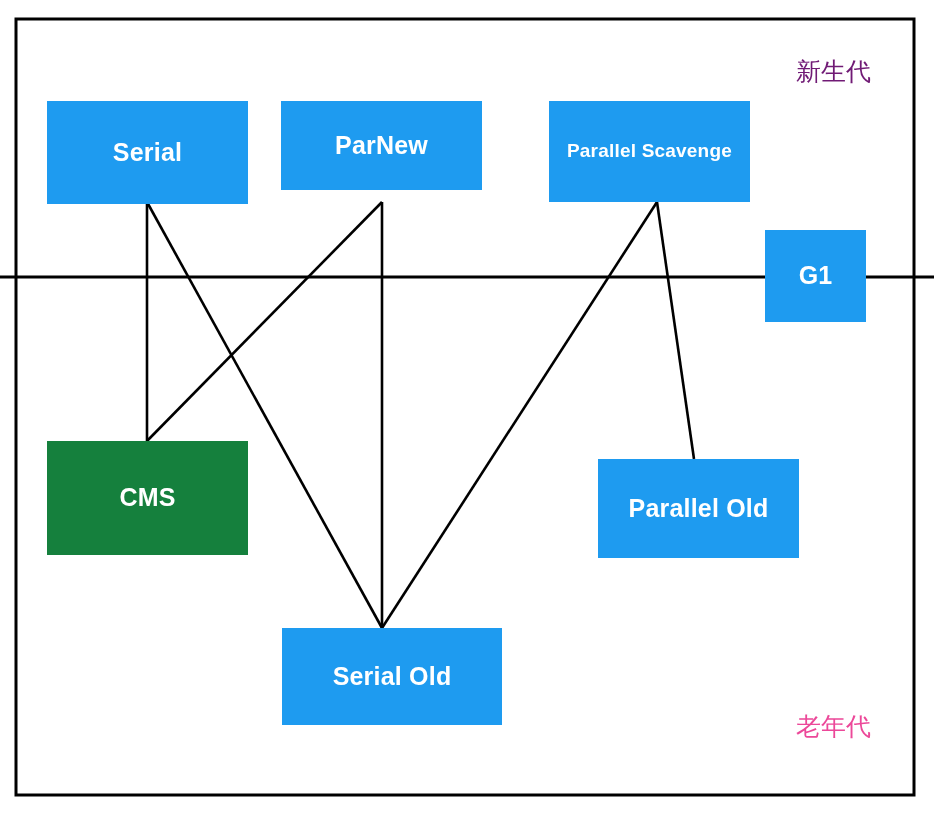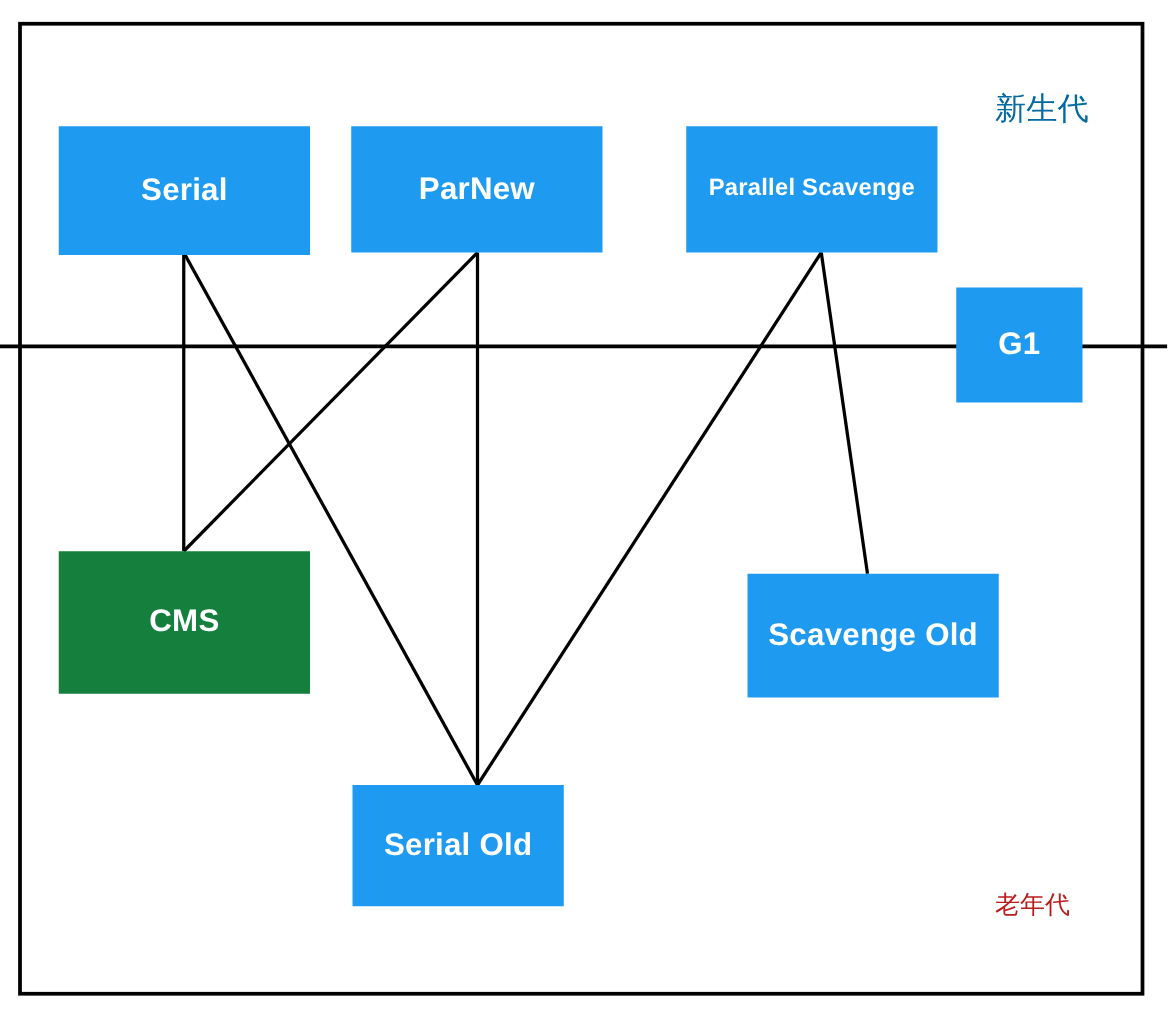--- a/index.html
+++ b/index.html
@@ -65,37 +65,37 @@
         <line x1="382" y1="202" x2="147" y2="441" stroke="#000000" stroke-width="2.6" stroke-linecap="butt"></line>
         <line x1="657" y1="202" x2="382" y2="628" stroke="#000000" stroke-width="2.6" stroke-linecap="butt"></line>
         <line x1="657" y1="202" x2="694" y2="459" stroke="#000000" stroke-width="2.6" stroke-linecap="butt"></line>
       </g>
   </svg>
 
   <div id="boxes-layer">
       <div class="gc-box" style="left: 47px; top: 101px; width: 201px; height: 103px; background: rgb(30, 155, 240); color: rgb(255, 255, 255); font-size: 25px;">
         <span style="padding: 0px 6px;">Serial</span>
       </div>
-      <div class="gc-box" style="left: 281px; top: 101px; width: 201px; height: 101px; background: rgb(30, 155, 240); color: rgb(255, 255, 255); font-size: 25px;">
+      <div class="gc-box" style="left: 281px; top: 101px; width: 201px; height: 89px; background: rgb(30, 155, 240); color: rgb(255, 255, 255); font-size: 25px;">
         <span style="padding: 0px 6px;">ParNew</span>
       </div>
       <div class="gc-box" style="left: 549px; top: 101px; width: 201px; height: 101px; background: rgb(30, 155, 240); color: rgb(255, 255, 255); font-size: 19px;">
         <span style="padding: 0px 6px;">Parallel Scavenge</span>
       </div>
       <div class="gc-box" style="left: 765px; top: 230px; width: 101px; height: 92px; background: rgb(30, 155, 240); color: rgb(255, 255, 255); font-size: 25px; text-align: center;">
         <span style="padding: 0px 6px;">G1</span>
       </div>
       <div class="gc-box" style="left: 47px; top: 441px; width: 201px; height: 114px; background: #15803d; color: rgb(255, 255, 255); font-size: 25px;">
         <span style="padding: 0px 6px;">CMS</span>
       </div>
       <div class="gc-box" style="left: 598px; top: 459px; width: 201px; height: 99px; background: rgb(30, 155, 240); color: rgb(255, 255, 255); font-size: 25px;">
-        <span style="padding: 0px 6px;">Scavenge Old</span>
+        <span style="padding: 0px 6px;">Parallel Old</span>
       </div>
-      <div class="gc-box" style="left: 282px; top: 628px; width: 169px; height: 97px; background: rgb(30, 155, 240); color: rgb(255, 255, 255); font-size: 25px;">
+      <div class="gc-box" style="left: 282px; top: 628px; width: 220px; height: 97px; background: rgb(30, 155, 240); color: rgb(255, 255, 255); font-size: 25px;">
         <span style="padding: 0px 6px;">Serial Old</span>
       </div>
     </div>
   <div id="labels-layer">
-      <div class="gc-label" style="left: 796px; top: 70px; font-size: 25px; color: #0369a1;">新生代</div>
-      <div class="gc-label" style="left: 796px; top: 710px; font-size: 20px; color: #b91c1c;">老年代</div>
+      <div class="gc-label" style="left: 796px; top: 55px; font-size: 25px; color: #701a75;">新生代</div>
+      <div class="gc-label" style="left: 796px; top: 710px; font-size: 25px; color: #ec4899;">老年代</div>
     </div>
 
 </div>
 
 </body></html>

